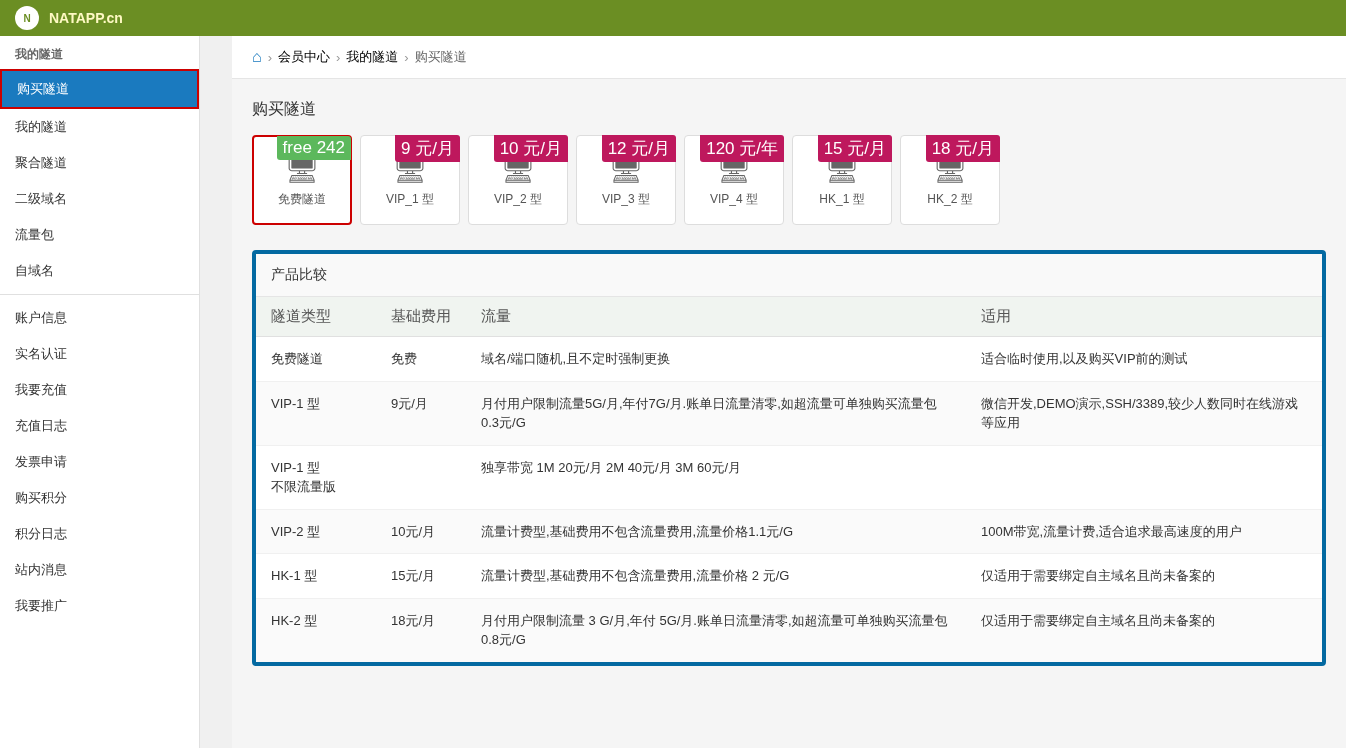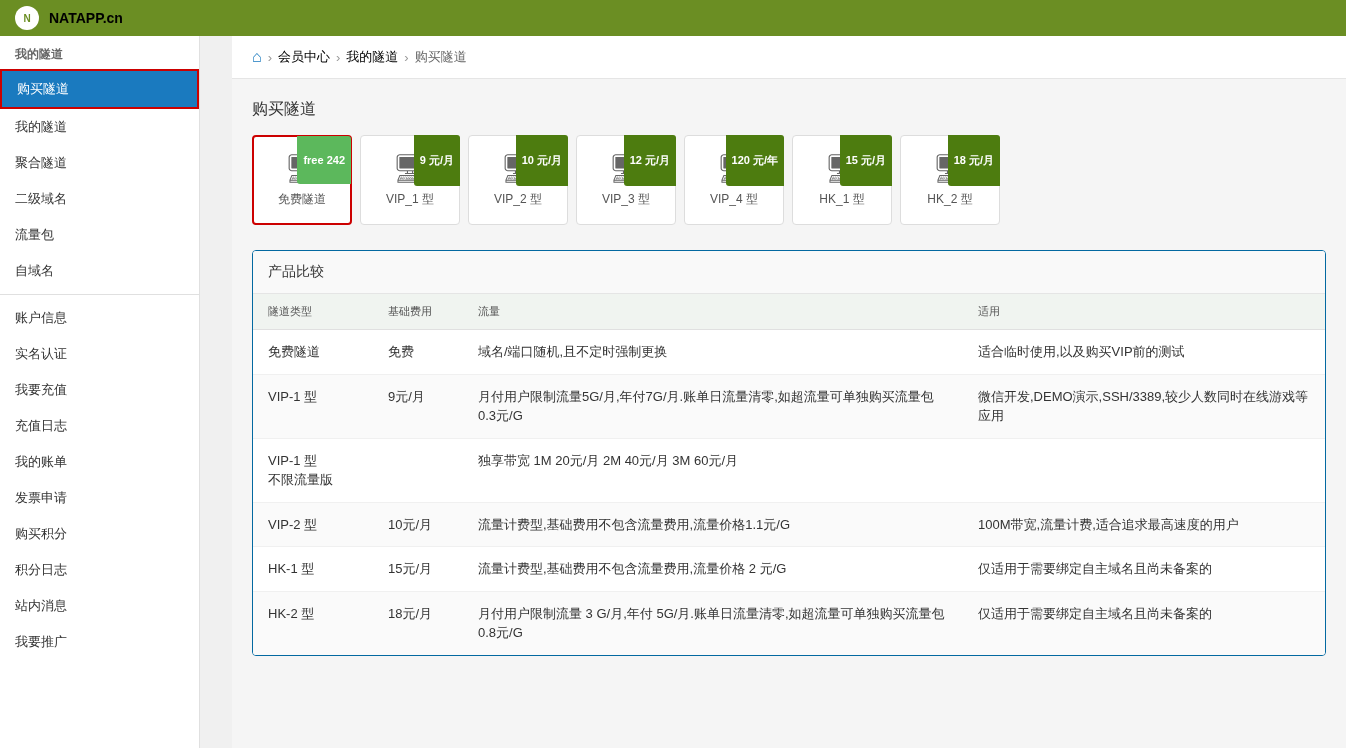--- a/index.html
+++ b/index.html
@@ -15,21 +15,21 @@
       gap: 10px;
     }
     .topbar-logo {
       width: 24px; height: 24px;
       border-radius: 50%;
       background: #fff;
       display: flex; align-items: center; justify-content: center;
       font-size: 10px; color: #6b8e23; font-weight: bold;
     }
     .topbar-title {
-      color: #000000;
+      color: #fef9c3;
       font-size: 14px;
       font-weight: bold;
     }
 
     
     .layout {
       display: flex;
       height: calc(748px - 36px);
       gap: 32px;
     }
@@ -127,42 +127,42 @@
       gap: 6px;
     }
     .tunnel-card.selected {
       border: 2px solid #cc0000;
     }
 
     .card-badge {
       position: absolute;
       top: -1px;
       right: -1px;
-      padding: 18px 6px;
-      font-size: 11px;
+      padding: 2px 6px;
+      font-size: 17px;
       color: #fff;
       border-radius: 0 3px 0 3px;
-      font-weight: bold;
+      font-weight: normal;
     }
     .badge-free { background: #5cb85c; }
-    .badge-blue { background: #4d7c0f; }
+    .badge-blue { background: #be185d; }
 
     .card-icon {
       font-size: 28px;
       color: #666;
     }
     .card-label {
       font-size: 12px;
       color: #555;
     }
 
     
     .comparison-section {
       background: #fff;
-      border: 1px solid #0369a1;
+      border: 4px solid #0369a1;
       border-radius: 4px;
       overflow: hidden;
     }
 
     .comparison-title {
       padding: 12px 15px;
       font-size: 14px;
       color: #333;
       background: #f9f9f9;
       border-bottom: 1px solid #e5e5e5;
@@ -171,21 +171,21 @@
     .comparison-table {
       width: 100%;
       border-collapse: collapse;
     }
     .comparison-table th {
       background: #f0f4f0;
       padding: 10px 15px;
       text-align: left;
       font-weight: normal;
       color: #555;
-      font-size: 11px;
+      font-size: 15px;
       border-bottom: 1px solid #e0e0e0;
     }
     .comparison-table td {
       padding: 12px 15px;
       border-bottom: 1px solid #f0f0f0;
       vertical-align: top;
       font-size: 13px;
       color: #333;
       line-height: 1.5;
     }
@@ -219,21 +219,20 @@
     <div class="sidebar-item">流量包</div>
     <div class="sidebar-item">自域名</div>
 
     <div class="sidebar-divider"></div>
 
 
     <div class="sidebar-item">账户信息</div>
     <div class="sidebar-item">实名认证</div>
     <div class="sidebar-item">我要充值</div>
     <div class="sidebar-item">充值日志</div>
-    <div class="sidebar-item">我的账单</div>
     <div class="sidebar-item">发票申请</div>
     <div class="sidebar-item">购买积分</div>
     <div class="sidebar-item">积分日志</div>
     <div class="sidebar-item">站内消息</div>
     <div class="sidebar-item">我要推广</div>
   </div>
 
   <div class="main">
 
     <div class="breadcrumb">

